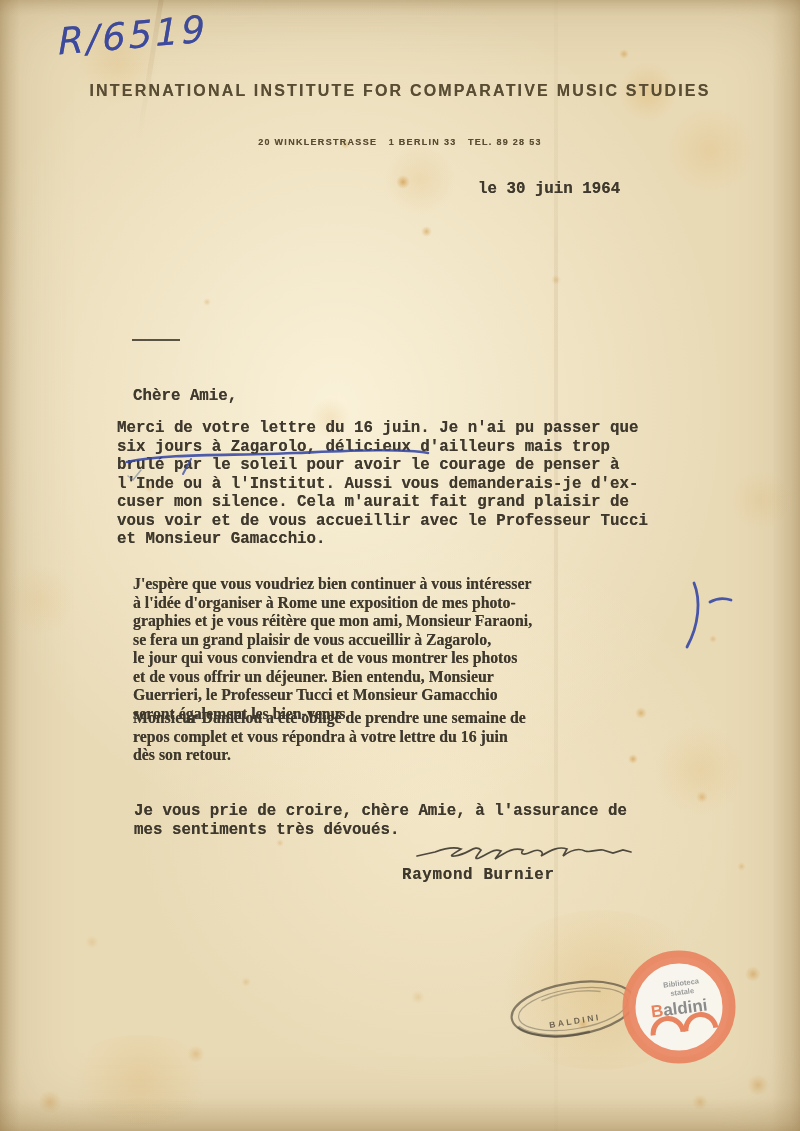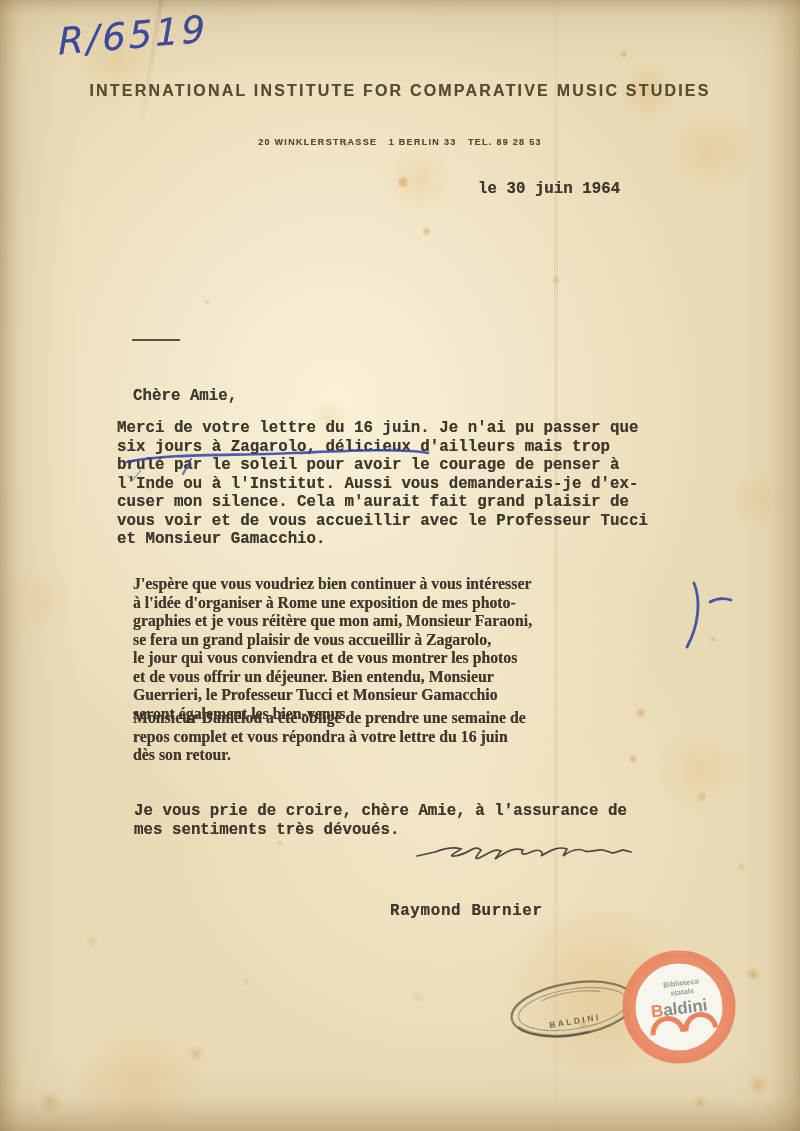--- a/index.html
+++ b/index.html
@@ -69,21 +69,21 @@
     transform: rotate(-5deg) skewX(-4deg);
     text-shadow: 0 0 0.5px rgba(59,74,162,0.7);
   }
   .date-line   { left: 478px; top: 180px; }
   .recipient   { left: 133px; top: 265px; }
   .salutation  { left: 133px; top: 387px; }
   .p1 { left: 117px; top: 419px; }
   .p2 { left: 133px; top: 575px; font-family: Liberation Serif, serif; }
   .p3 { left: 133px; top: 709px; font-family: Liberation Serif, serif; }
   .p4 { left: 134px; top: 787px; margin-top: 15px; }
-  .typed-signature { left: 390px; top: 866px; letter-spacing: 0.7px; margin-top: 36px; }
+  .typed-signature { left: 402px; top: 866px; letter-spacing: 0.7px; }
   .italie-line {
     position: absolute; left: 132px; top: 339px; width: 48px; height: 2px;
     background: rgba(62,56,45,0.85);
   }
   .overlay-svg { position: absolute; left: 0; top: 0; pointer-events: none; }
   .sig-svg   { position: absolute; left: 415px; top: 832px; }
   .stamp-svg { position: absolute; left: 498px; top: 966px; }
   .logo-svg  { position: absolute; left: 622px; top: 950px; }
   .logo-name { font-family: "Liberation Sans", sans-serif; }
 </style>

